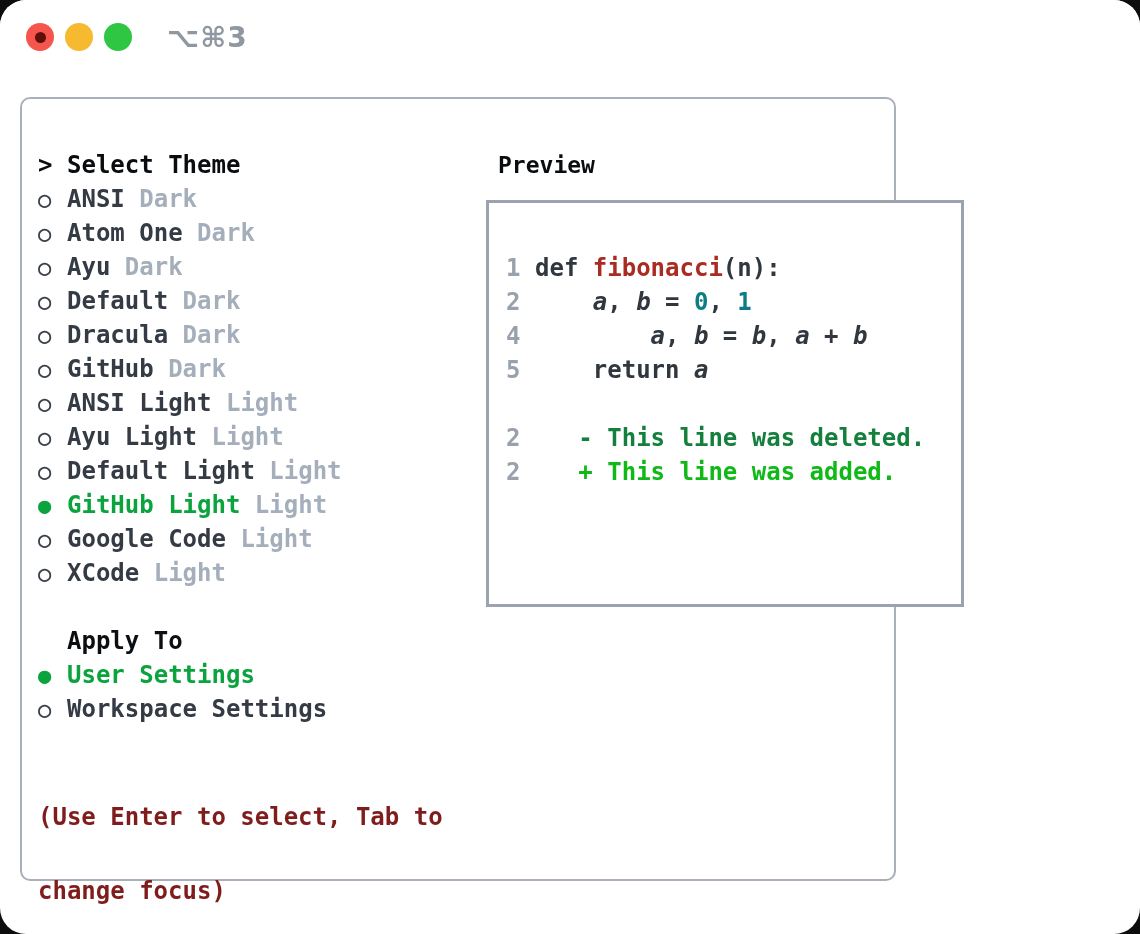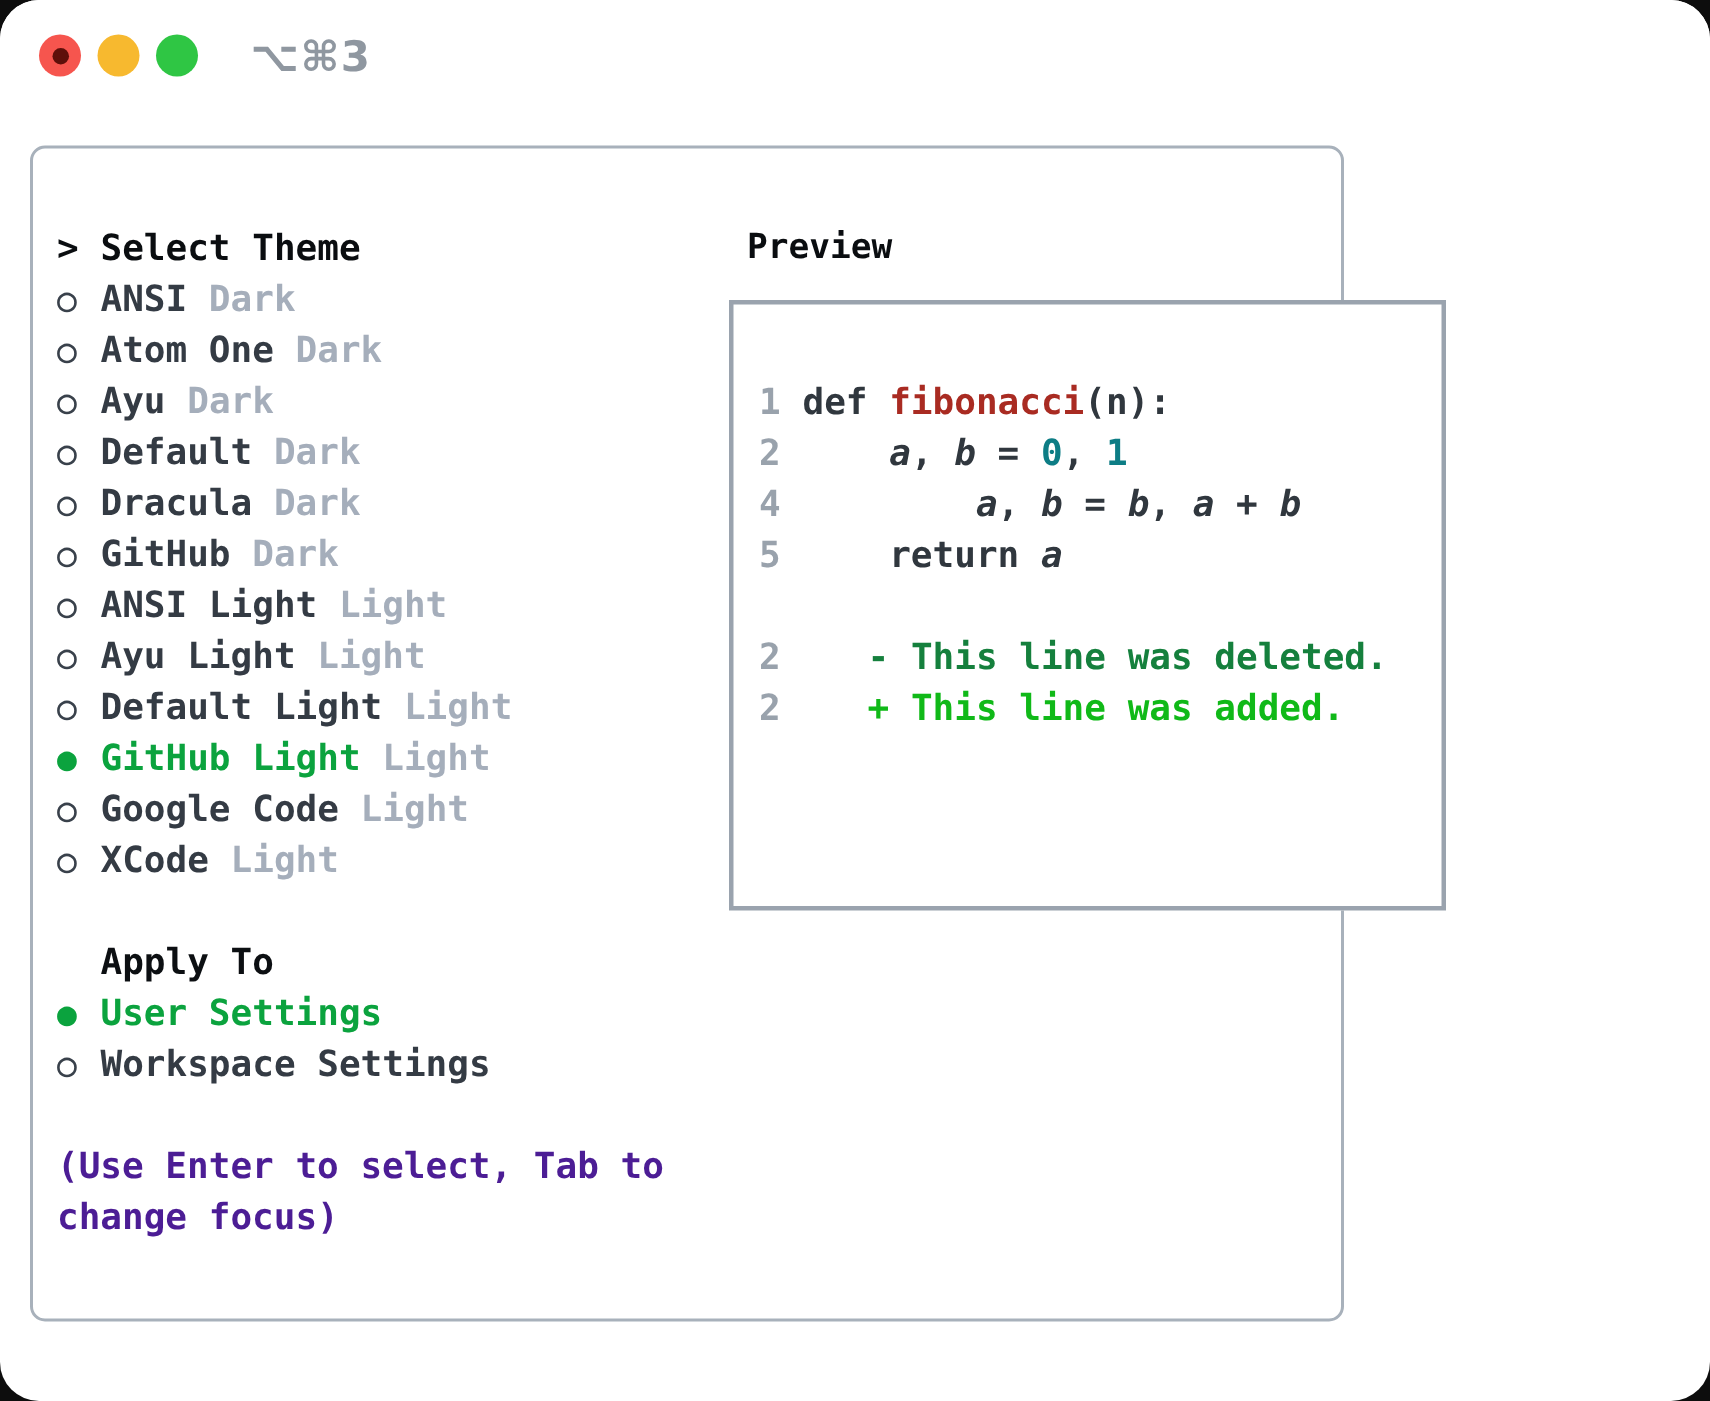--- a/index.html
+++ b/index.html
@@ -37,21 +37,21 @@
   .marker{display:inline-block;width:29px;color:#39414b;}
   .header-row{font-weight:bold;color:#0a0d10;}
   .header-row .marker{color:#0a0d10;font-weight:bold;}
   .theme-row .marker{font-size:22px;}
   .name{color:#343b44;}
   .variant{color:#a5aebb;}
   .selected .marker{color:#0ba33e;}
   .selected .name{color:#0ba33e;}
   .apply-header{color:#0c0f12;}
   .spacer{height:34px;}
-  .help{color:#4c1d95;}
+  .help{color:#7f1d1d;margin-top:40px;}
   
   .preview-title{
     position:absolute;left:476px;top:49px;height:34px;line-height:34px;
     font-size:23px;font-weight:bold;color:#0a0d10;
   }
   .preview-box{
     position:absolute;left:464px;top:101px;width:478px;height:407px;
     box-sizing:border-box;border:3px solid #9aa3ae;background:#ffffff;
     padding:48px 6px 0 17px;overflow:hidden;
   }

